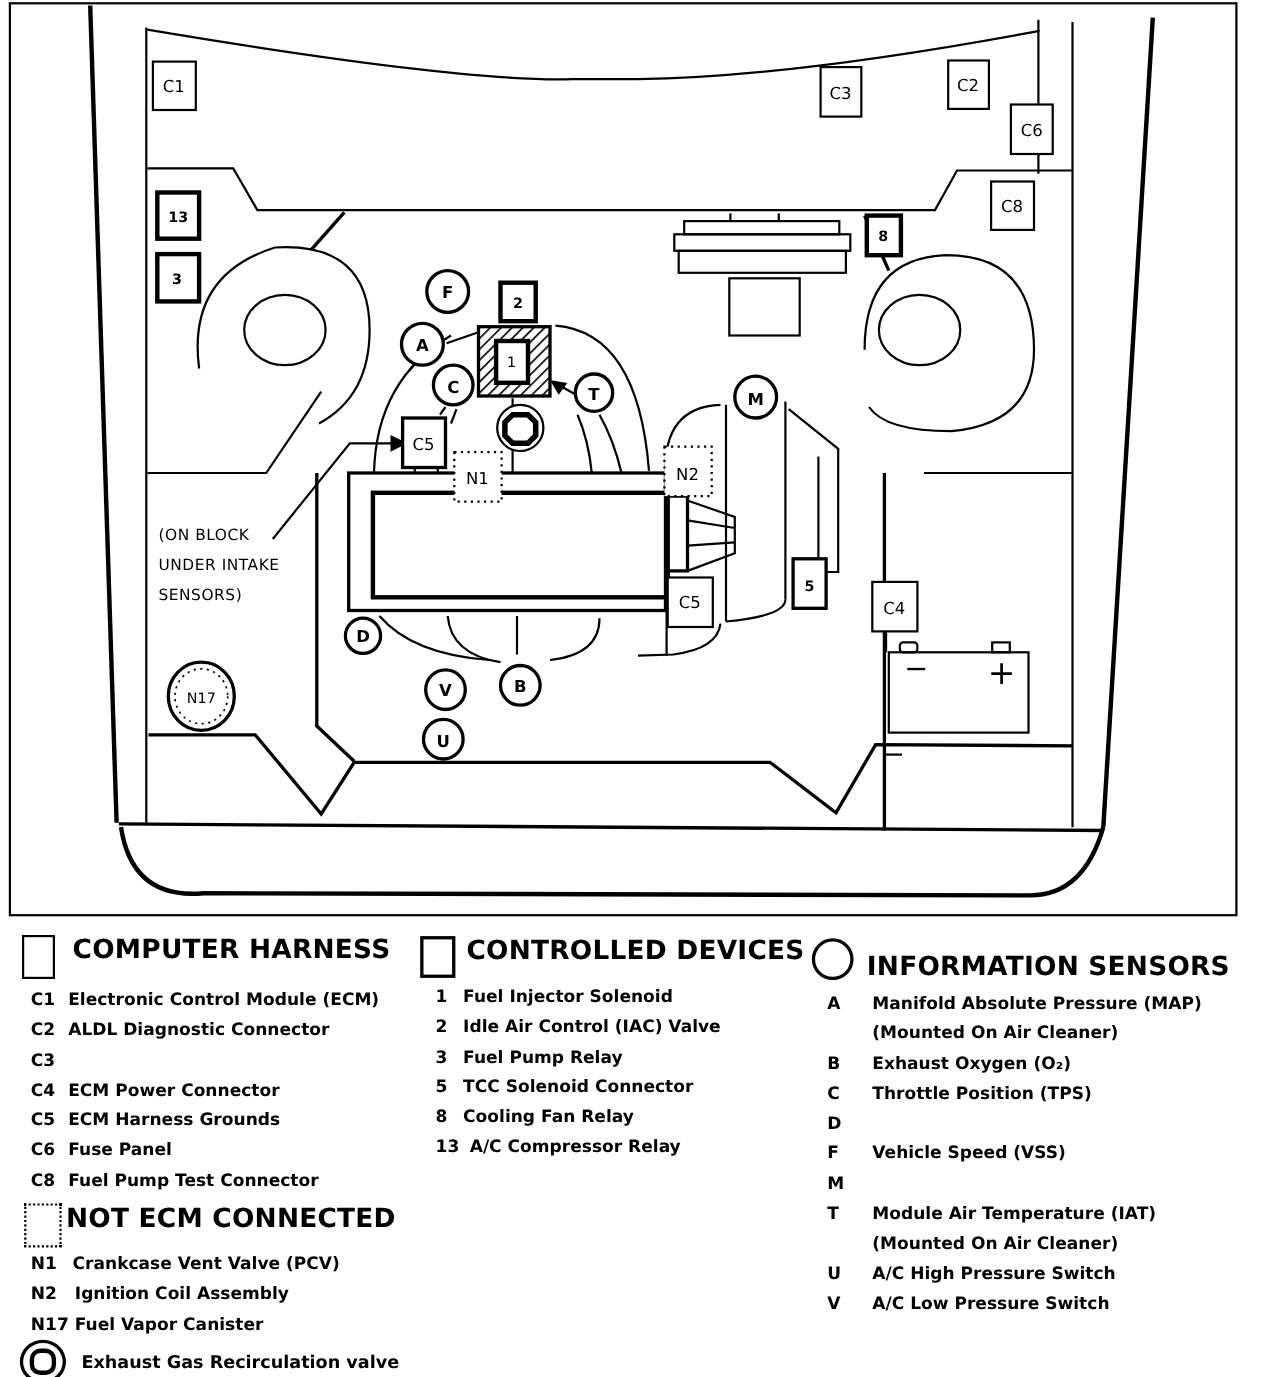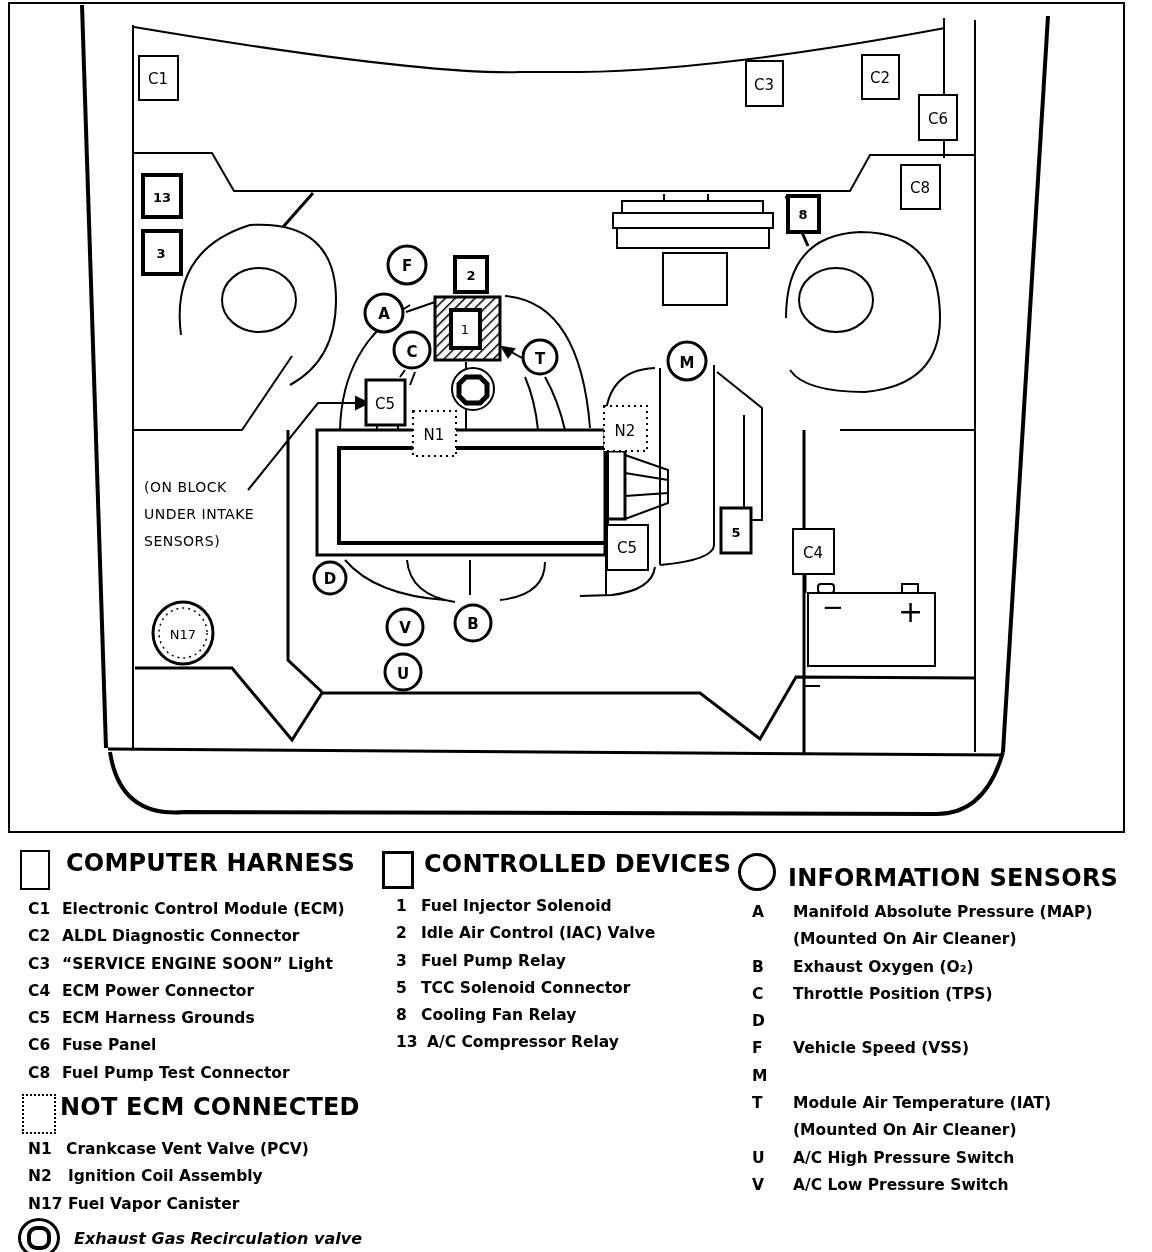--- a/index.html
+++ b/index.html
@@ -277,21 +277,20 @@
     <div class="legend-row">
         <span class="legend-code" style="width:34px;">C1</span>
         <span>Electronic Control Module (ECM)</span>
       </div>
     <div class="legend-row">
         <span class="legend-code" style="width:34px;">C2</span>
         <span>ALDL Diagnostic Connector</span>
       </div>
     <div class="legend-row">
         <span class="legend-code" style="width:34px;">C3</span>
-        <span>“SERVICE ENGINE SOON” Light</span>
       </div>
     <div class="legend-row">
         <span class="legend-code" style="width:34px;">C4</span>
         <span>ECM Power Connector</span>
       </div>
     <div class="legend-row">
         <span class="legend-code" style="width:34px;">C5</span>
         <span>ECM Harness Grounds</span>
       </div>
     <div class="legend-row">
@@ -407,14 +406,14 @@
         <span class="legend-code" style="width:40px;">N17</span>
         <span>Fuel Vapor Canister</span>
       </div>
   </div>
 </div>
 
 <div class="egr-row" style="left:18px; top:1218px;">
   <span class="egr-sym">
       <span class="egr-inner"></span>
     </span>
-  <span style="font-size:16px;font-style:italic;">Exhaust Gas Recirculation valve</span>
+  <span style="font-size:16px;">Exhaust Gas Recirculation valve</span>
 </div>
 
 </body></html>

